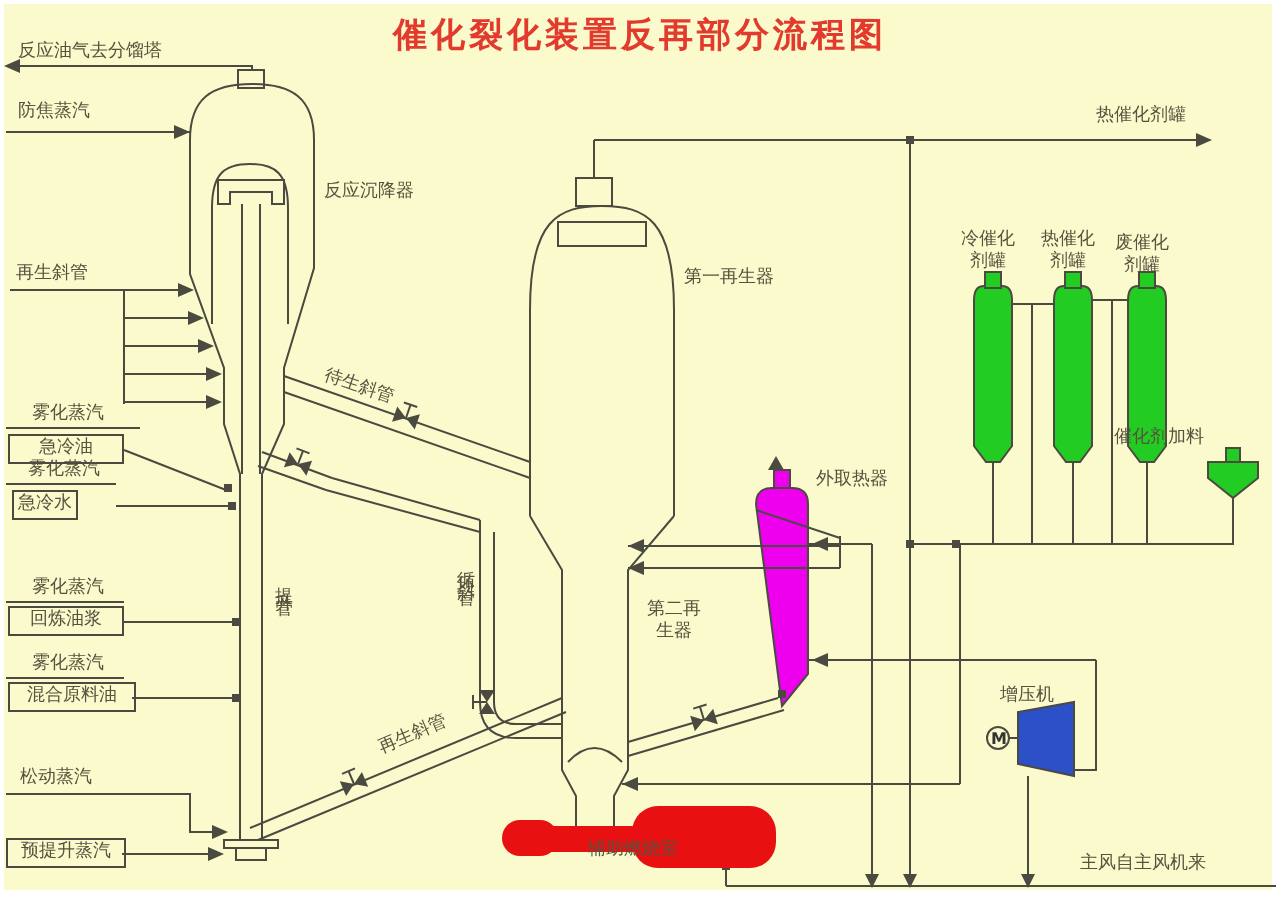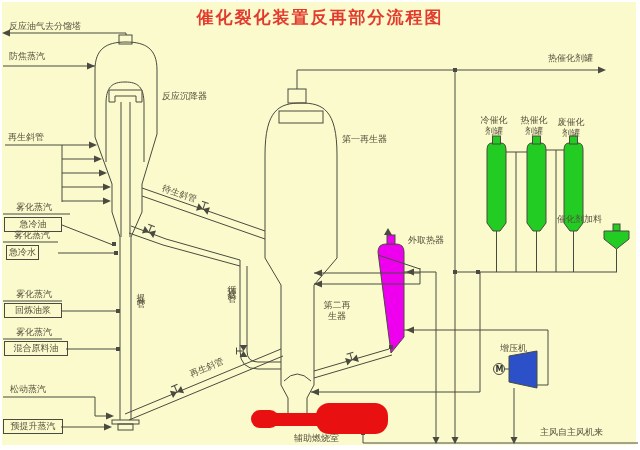--- a/index.html
+++ b/index.html
@@ -196,21 +196,21 @@
   <div class="lab boxed" style="left:3px;top:419px;width:60px;">预提升蒸汽</div>
 
   <div class="lab" style="left:162px;top:91px;">反应沉降器</div>
   <div class="lab vert" style="left:135px;top:286px;">提升管</div>
   <div class="lab rot19" style="left:164px;top:183px;">待生斜管</div>
   <div class="lab vert" style="left:226px;top:278px;">循环斜管</div>
   <div class="lab rotm23" style="left:188px;top:370px;">再生斜管</div>
   <div class="lab" style="left:342px;top:134px;">第一再生器</div>
   <div class="lab wrap2" style="left:320px;top:300px;">第二再生器</div>
   <div class="lab" style="left:408px;top:235px;">外取热器</div>
-  <div class="lab" style="left:294px;top:433px;">辅助燃烧室</div>
+  <div class="lab" style="left:294px;top:420px;">辅助燃烧室</div>
   <div class="lab" style="left:500px;top:343px;">增压机</div>
 
   <div class="lab" style="left:548px;top:53px;">热催化剂罐</div>
   <div class="lab wrap2" style="left:477px;top:115px;">冷催化剂罐</div>
   <div class="lab wrap2" style="left:517px;top:115px;">热催化剂罐</div>
   <div class="lab wrap2" style="left:554px;top:117px;">废催化剂罐</div>
   <div class="lab" style="left:557px;top:214px;">催化剂加料</div>
   <div class="lab" style="left:540px;top:427px;">主风自主风机来</div>
 </div>
 

